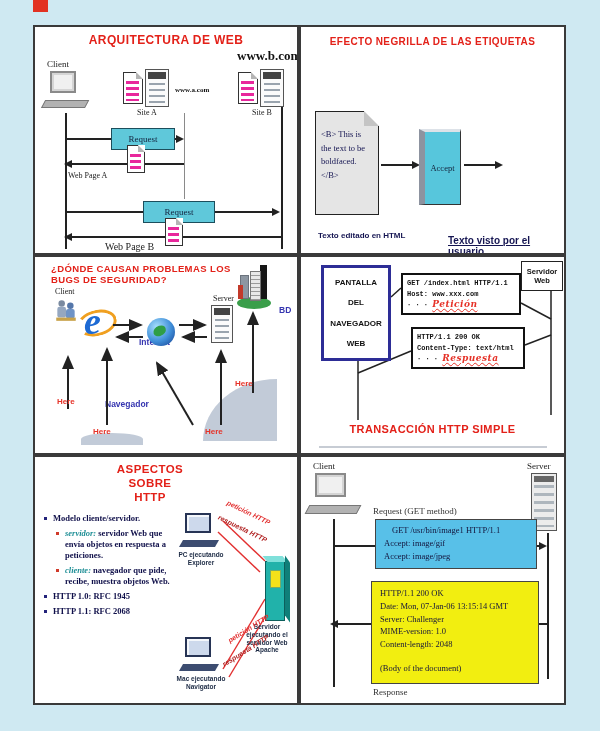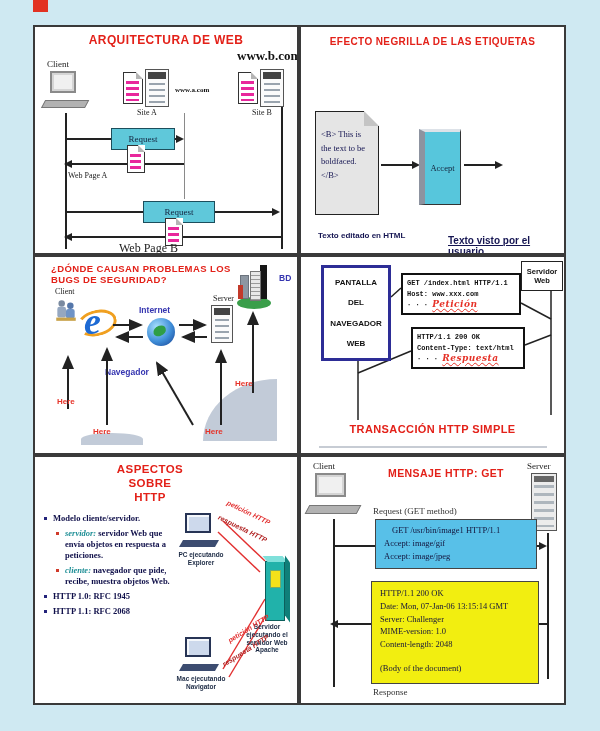--- a/index.html
+++ b/index.html
@@ -87,21 +87,21 @@
   .tall-server{position:absolute;background:#ececec;border:1px solid #555;}
   .tall-server::before{content:'';position:absolute;left:2px;right:2px;top:2px;height:6px;background:#666;}
   .tall-server::after{content:'';position:absolute;left:2px;right:2px;top:11px;bottom:3px;
           background:repeating-linear-gradient(180deg,#aeb6bd 0 3px,transparent 3px 8px);}
   
   .httpbox{position:absolute;background:#fff;border:2px solid #111;box-sizing:border-box;padding:3px 4px;
           font-family:"Liberation Mono",monospace;font-weight:bold;font-size:7px;color:#111;line-height:1.5;}
   .rednote{color:#e63228;font:italic bold 9px "DejaVu Serif",serif;letter-spacing:.5px;
           text-decoration:underline wavy #e63228;}
   .here{position:absolute;color:#e63228;font-weight:bold;font-size:8px;}
-  .bluelab{position:absolute;color:#3535b0;font-weight:bold;font-size:8.5px;}
+  .bluelab{position:absolute;color:#3535b0;font-weight:bold;font-size:8.5px;margin-top:32px;}
   .small-lab{position:absolute;font-weight:bold;font-size:6.5px;color:#1c2a44;text-align:center;line-height:1.2;}
   .redlab{position:absolute;color:#e23030;font:italic bold 7px "Liberation Sans",sans-serif;white-space:nowrap;}
   .bullet-list{position:absolute;left:8px;top:56px;width:140px;font-family:"Liberation Serif",serif;
           font-weight:bold;font-size:8.5px;color:#10104a;line-height:1.3;}
   .bl{position:relative;padding-left:10px;margin-bottom:4px;}
   .bl::before{content:'';position:absolute;left:1px;top:4px;width:3px;height:3px;background:#23237a;}
   .bl.sub{margin-left:12px;}
   .bl.sub::before{background:#d03a2a;}
   .teal-lead{color:#1f8f96;font-style:italic;}
   .codebox{position:absolute;box-sizing:border-box;font-family:"Liberation Serif",serif;
@@ -143,21 +143,21 @@
     <div class="doc-icon" style="left:92px;top:118px;width:16px;height:26px;"></div>
     <div class="abs serif" style="left:33px;top:144px;font-size:8px;color:#222;">Web Page A</div>
 
     <div class="hline" style="left:30px;top:184px;width:208px;"></div>
     <div class="ah r" style="left:237px;top:181px;"></div>
     <div class="reqbox" style="left:108px;top:174px;width:70px;height:20px;">Request</div>
 
     <div class="hline" style="left:36px;top:209px;width:210px;"></div>
     <div class="ah l" style="left:29px;top:206px;"></div>
     <div class="doc-icon" style="left:130px;top:191px;width:16px;height:26px;"></div>
-    <div class="abs serif" style="left:84px;top:214px;font-size:12px;color:#222;">Web Page B</div>
+    <div class="abs serif" style="left:70px;top:214px;font-size:10px;color:#222;">Web Page B</div>
   </div>
 
   <div id="s2" class="slide">
     <div class="abs red-title" style="left:0;top:9px;width:100%;font-size:10px;">EFECTO NEGRILLA DE LAS ETIQUETAS</div>
 
     <div class="ydoc" style="left:14px;top:84px;width:64px;height:104px;">
       <div class="abs serif navy" style="left:5px;top:16px;width:50px;font-size:8.5px;line-height:1.6;">&lt;B&gt; This is the text to be boldfaced. &lt;/B&gt;</div>
     </div>
 
     <div class="hline" style="left:80px;top:137px;width:32px;"></div>
@@ -329,21 +329,20 @@
     <div class="redlab" style="left:184px;top:190px;transform:rotate(-32deg);color:#b02020;">respuesta HTTP</div>
   </div>
 
   <div id="s6" class="slide">
     <div class="abs serif" style="left:12px;top:4px;font-size:9px;color:#222;">Client</div>
     <div class="pc-gray" style="left:6px;top:16px;width:52px;height:44px;"></div>
 
     <div class="abs serif" style="left:226px;top:4px;font-size:9px;color:#222;">Server</div>
     <div class="tall-server" style="left:230px;top:16px;width:24px;height:56px;"></div>
 
-    <div class="abs red-title" style="left:60px;top:10px;width:170px;font-size:10.5px;">MENSAJE HTTP: GET</div>
 
     <div class="abs serif" style="left:72px;top:49px;font-size:9px;color:#333;">Request (GET method)</div>
 
     <div class="vline" style="left:32px;top:62px;height:168px;"></div>
     <div class="vline" style="left:246px;top:76px;height:146px;"></div>
 
     <div class="hline" style="left:32px;top:88px;width:206px;"></div>
     <div class="ah r" style="left:238px;top:85px;"></div>
 
     <div class="codebox" style="left:74px;top:62px;width:162px;height:50px;background:#58c0e8;padding:4px 8px;">

